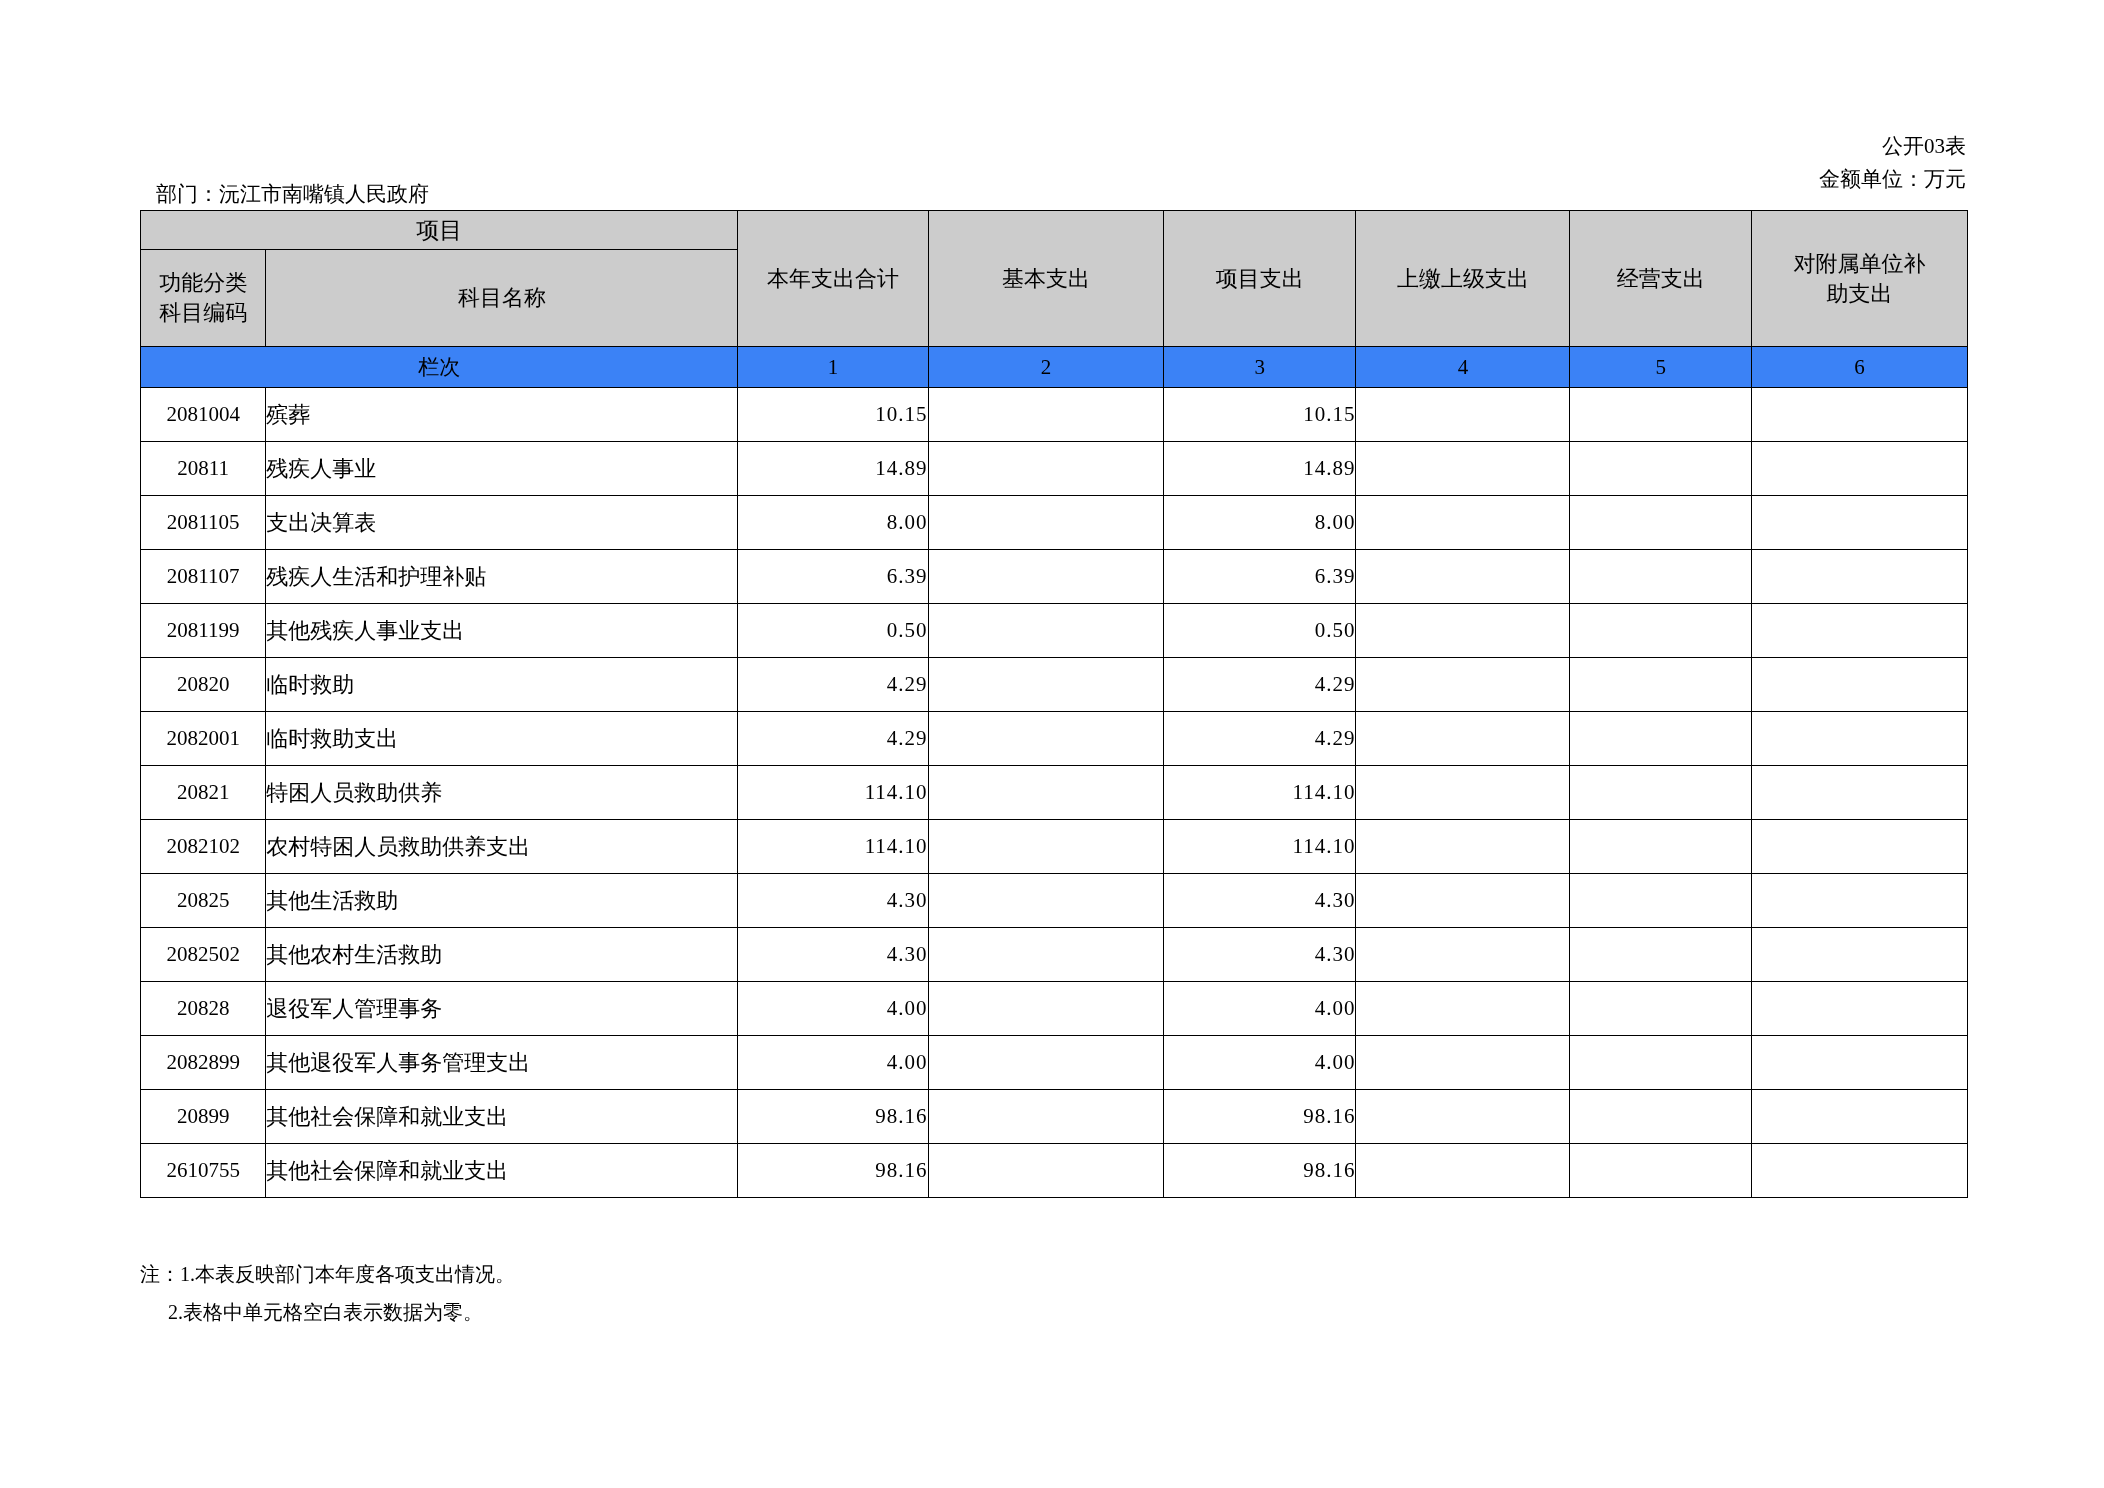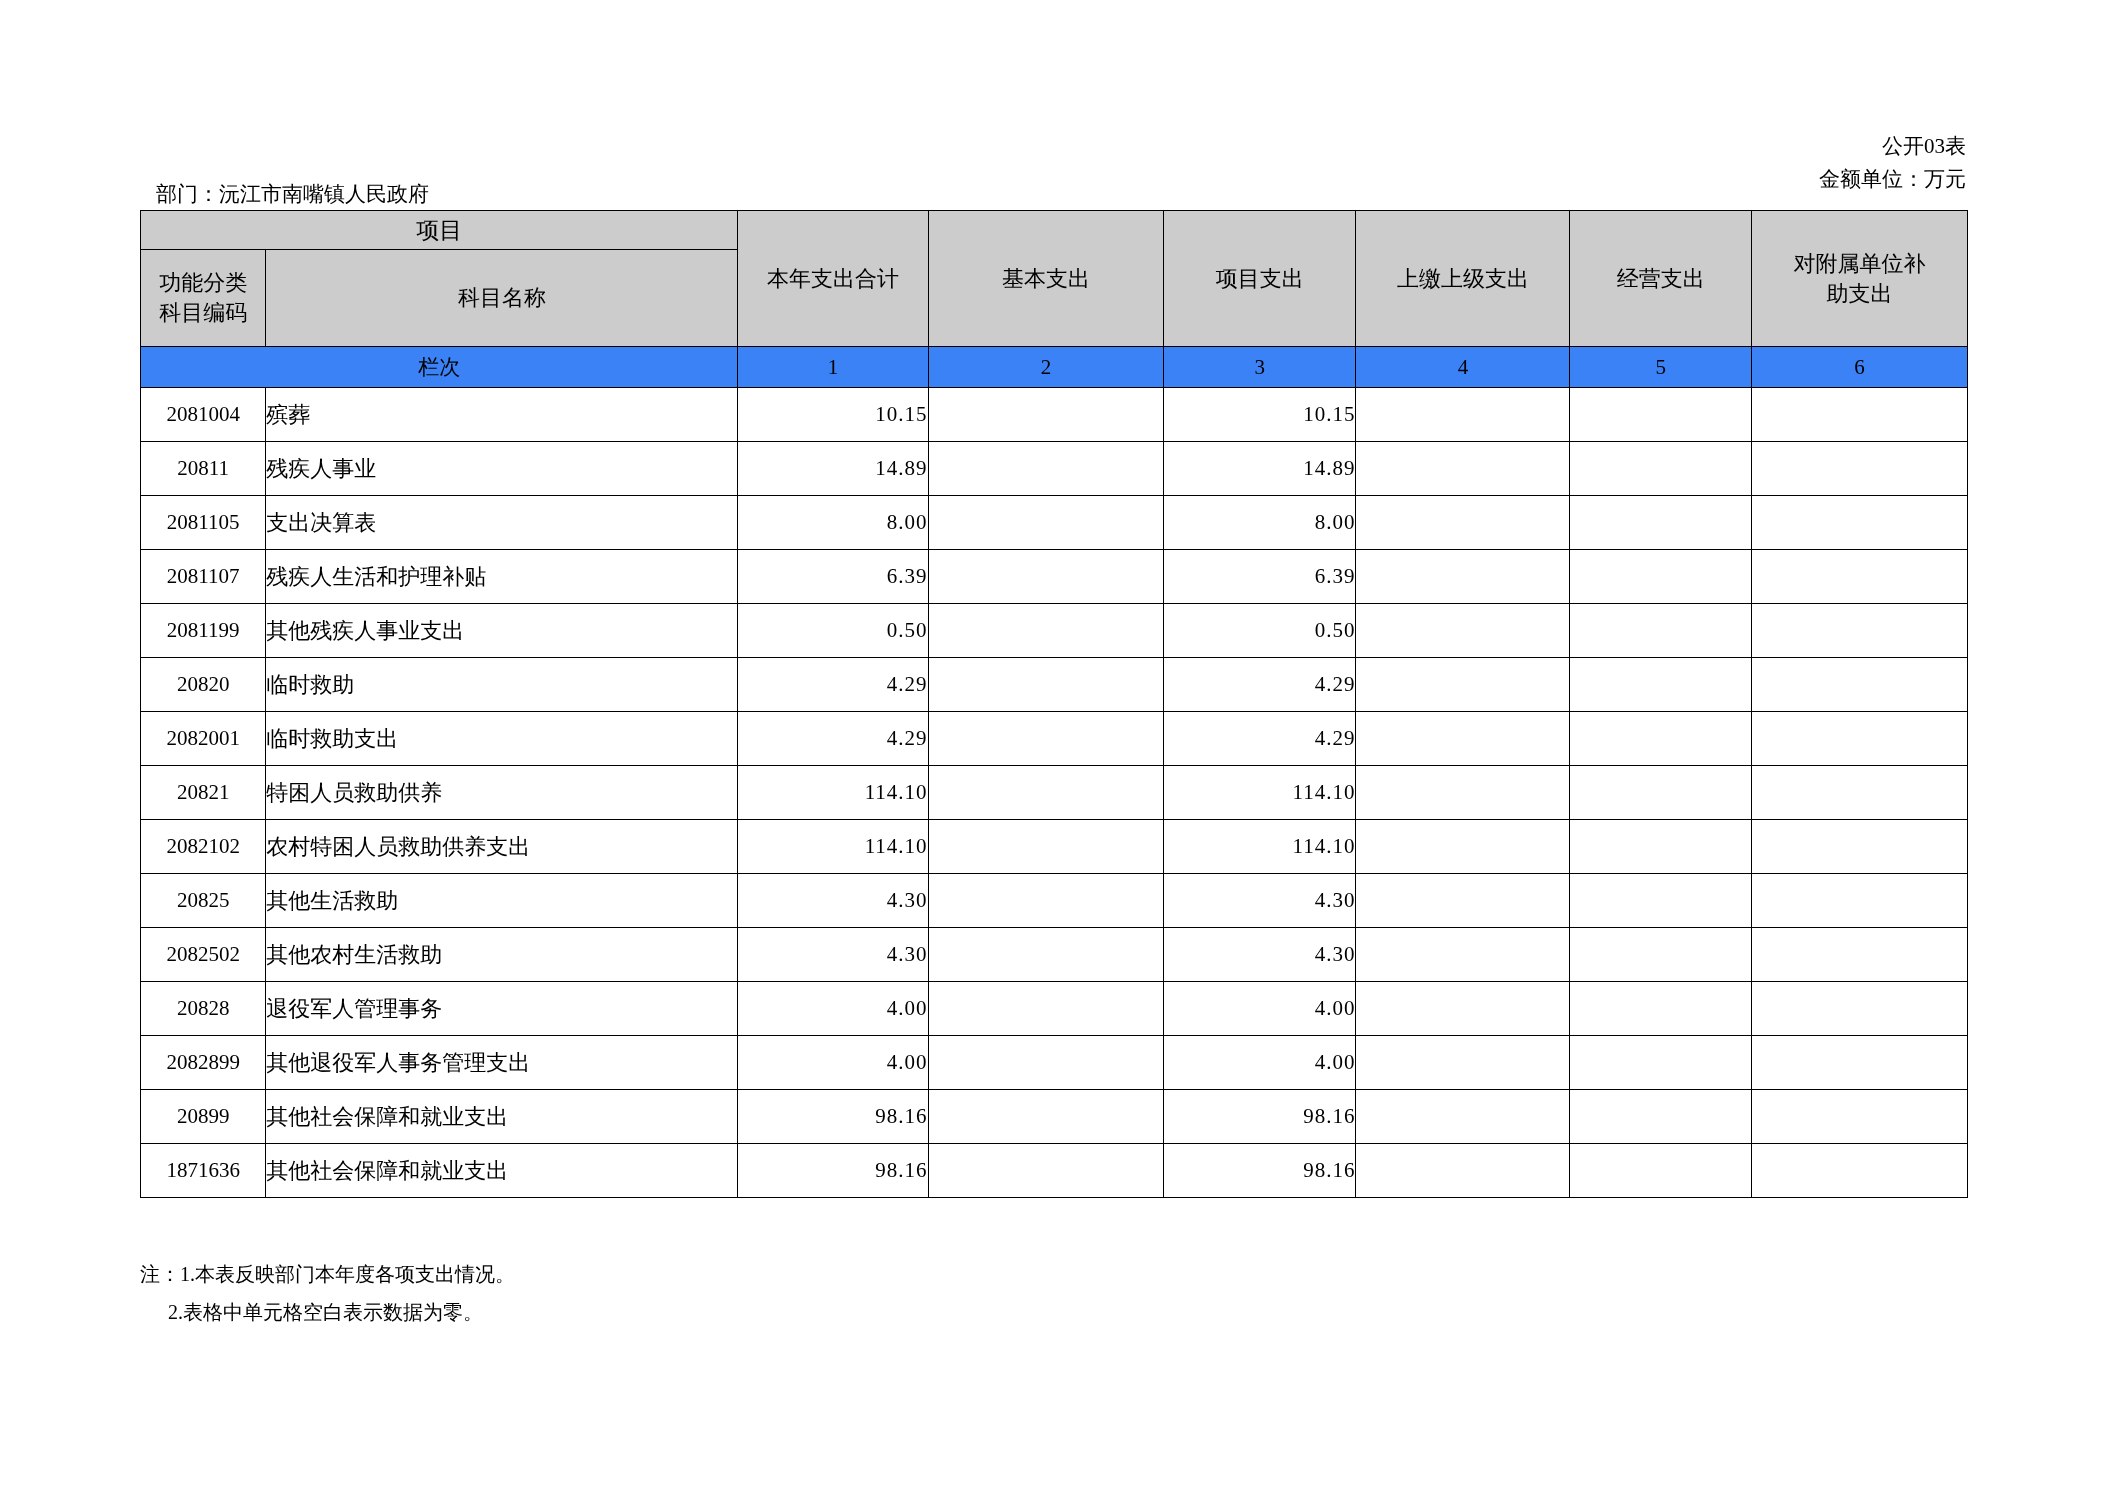--- a/index.html
+++ b/index.html
@@ -298,21 +298,21 @@
         <td class="row-code">20899</td>
         <td class="row-name">其他社会保障和就业支出</td>
         <td class="row-num">98.16</td>
         <td class="row-num"></td>
         <td class="row-num">98.16</td>
         <td class="row-num"></td>
         <td class="row-num"></td>
         <td class="row-num"></td>
       </tr>
       <tr>
-        <td class="row-code">1871636</td>
+        <td class="row-code">2610755</td>
         <td class="row-name">其他社会保障和就业支出</td>
         <td class="row-num">98.16</td>
         <td class="row-num"></td>
         <td class="row-num">98.16</td>
         <td class="row-num"></td>
         <td class="row-num"></td>
         <td class="row-num"></td>
       </tr>
     </tbody>
   </table>

